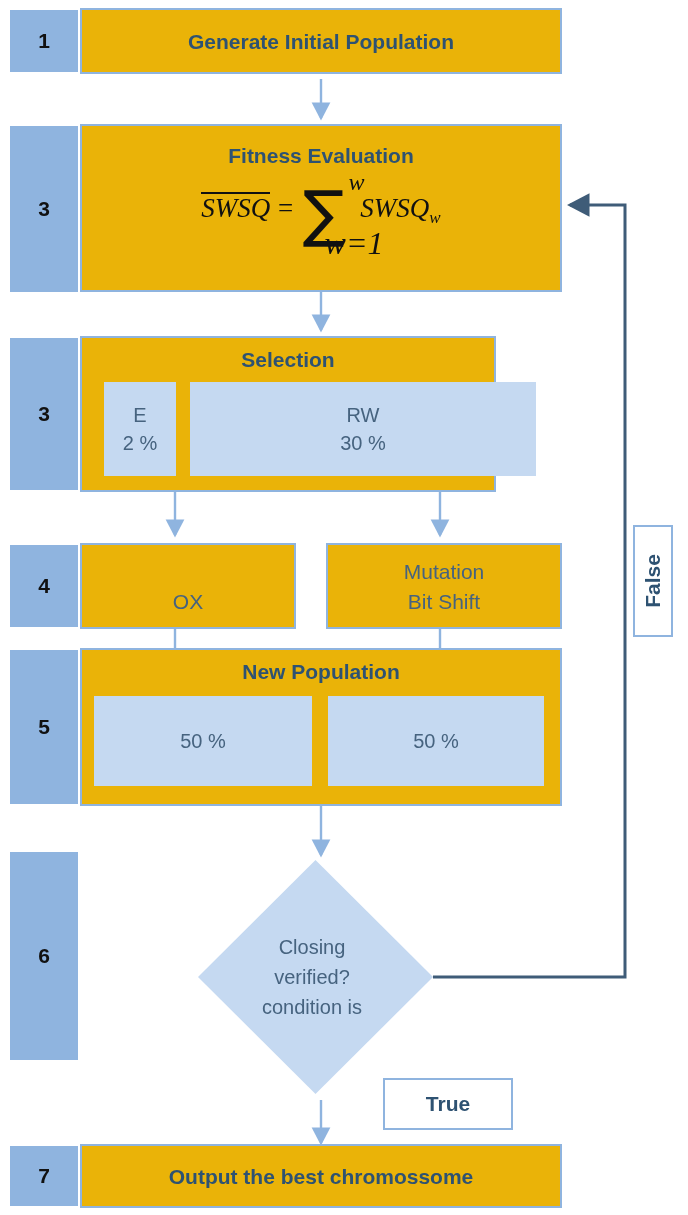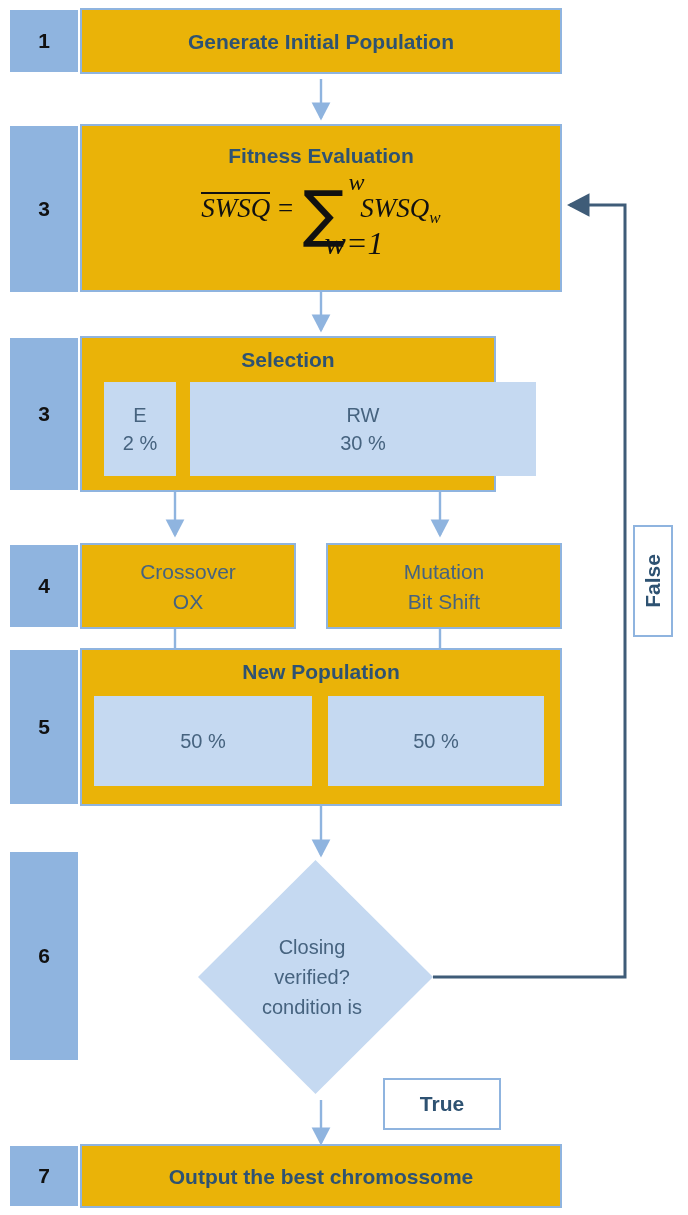--- a/index.html
+++ b/index.html
@@ -221,21 +221,20 @@
     <div class="panel" style="left:108px; top:44px; width:346px; height:94px;">
       <div>RW</div>
       <div>30 %</div>
     </div>
   </div>
 
   <div class="badge" style="left:10px; top:545px; width:68px; height:82px;">
     <span>4</span>
   </div>
   <div class="box" style="left:80px; top:543px; width:216px; height:86px;">
-    <div class="box-plain" style="top:12px;">Crossover</div>
     <div class="box-plain" style="top:42px;">OX</div>
   </div>
   <div class="box" style="left:326px; top:543px; width:236px; height:86px;">
     <div class="box-plain" style="top:42px;">Bit Shift</div>
     <div class="box-plain" style="top:12px;">Mutation</div>
   </div>
 
   <div class="badge" style="left:10px; top:650px; width:68px; height:154px;">
     <span>5</span>
   </div>
@@ -259,21 +258,21 @@
     <div class="diamond-label">
       <div>Closing</div>
       <div>verified?</div>
       <div>condition is</div>
     </div>
   </div>
 
   <div class="flagbox rot" style="left:633px; top:525px; width:40px; height:112px;">
     <span>False</span>
   </div>
-  <div class="flagbox" style="left:383px; top:1078px; width:118px; height:52px;">
+  <div class="flagbox" style="left:383px; top:1078px; width:130px; height:52px;">
     <span>True</span>
   </div>
 
   <div class="badge" style="left:10px; top:1146px; width:68px; height:60px;">
     <span>7</span>
   </div>
   <div class="box" style="left:80px; top:1144px; width:482px; height:64px;">
     <div class="box-title" style="top:19px;">Output the best chromossome</div>
   </div>
 

